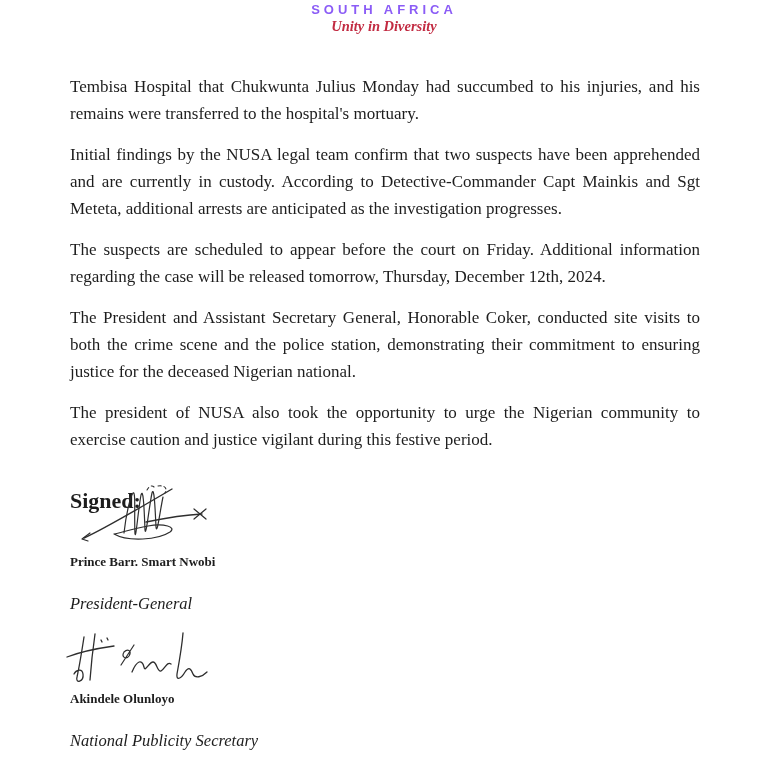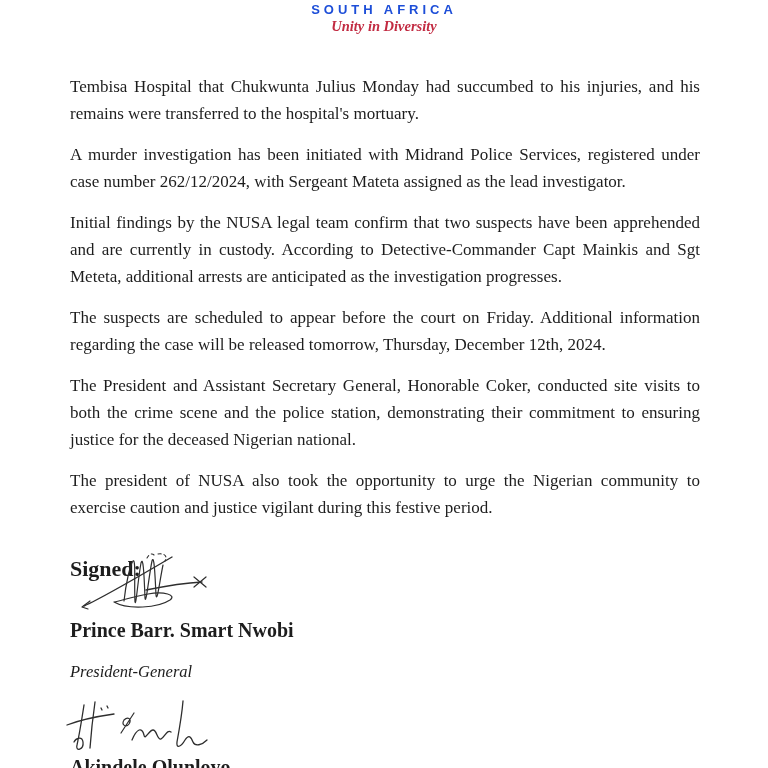--- a/index.html
+++ b/index.html
@@ -38,36 +38,35 @@
   }
   .content p { margin: 0 0 14px 0; }
 
   
   .sig-block { margin-top: 34px; text-align: left; }
   .signed-row { position: relative; height: 64px; }
   .signed-label { font-weight: bold; font-size: 22px; }
   .sig-svg { stroke: #2e2e2e; fill: none; stroke-linecap: round; stroke-linejoin: round; }
   .sig1 { position: absolute; left: 10px; top: -6px; }
   .sig2 { display: block; margin: 16px 0 2px -6px; }
-  .sig-name { font-weight: bold; font-size: 20px; line-height: 22px; }
+  .sig-name { font-weight: bold; font-size: 13px; line-height: 22px; }
   .sig-title { font-style: italic; font-size: 16.5px; line-height: 21px; margin-top: 20px; }
 </style>
 </head>
 <body>
 
 <div class="page">
 
   <header class="letterhead">
-    <div class="country" style="color: #1d4ed8;">SOUTH AFRICA</div>
+    <div class="country" style="color: #8b5cf6;">SOUTH AFRICA</div>
     <div class="motto" style="color: rgb(194, 43, 66);">Unity in Diversity</div>
   </header>
 
   <main class="content">
     <p>Tembisa Hospital that Chukwunta Julius Monday had succumbed to his injuries, and his remains were transferred to the hospital's mortuary.</p>
-    <p>A murder investigation has been initiated with Midrand Police Services, registered under case number 262/12/2024, with Sergeant Mateta assigned as the lead investigator.</p>
     <p>Initial findings by the NUSA legal team confirm that two suspects have been apprehended and are currently in custody. According to Detective-Commander Capt Mainkis and Sgt Meteta, additional arrests are anticipated as the investigation progresses.</p>
     <p>The suspects are scheduled to appear before the court on Friday. Additional information regarding the case will be released tomorrow, Thursday, December 12th, 2024.</p>
     <p>The President and Assistant Secretary General, Honorable Coker, conducted site visits to both the crime scene and the police station, demonstrating their commitment to ensuring justice for the deceased Nigerian national.</p>
     <p>The president of NUSA also took the opportunity to urge the Nigerian community to exercise caution and justice vigilant during this festive period.</p>
 
     <div class="sig-block">
 
       <div class="signed-row">
         <span class="signed-label">Signed:</span>
         

